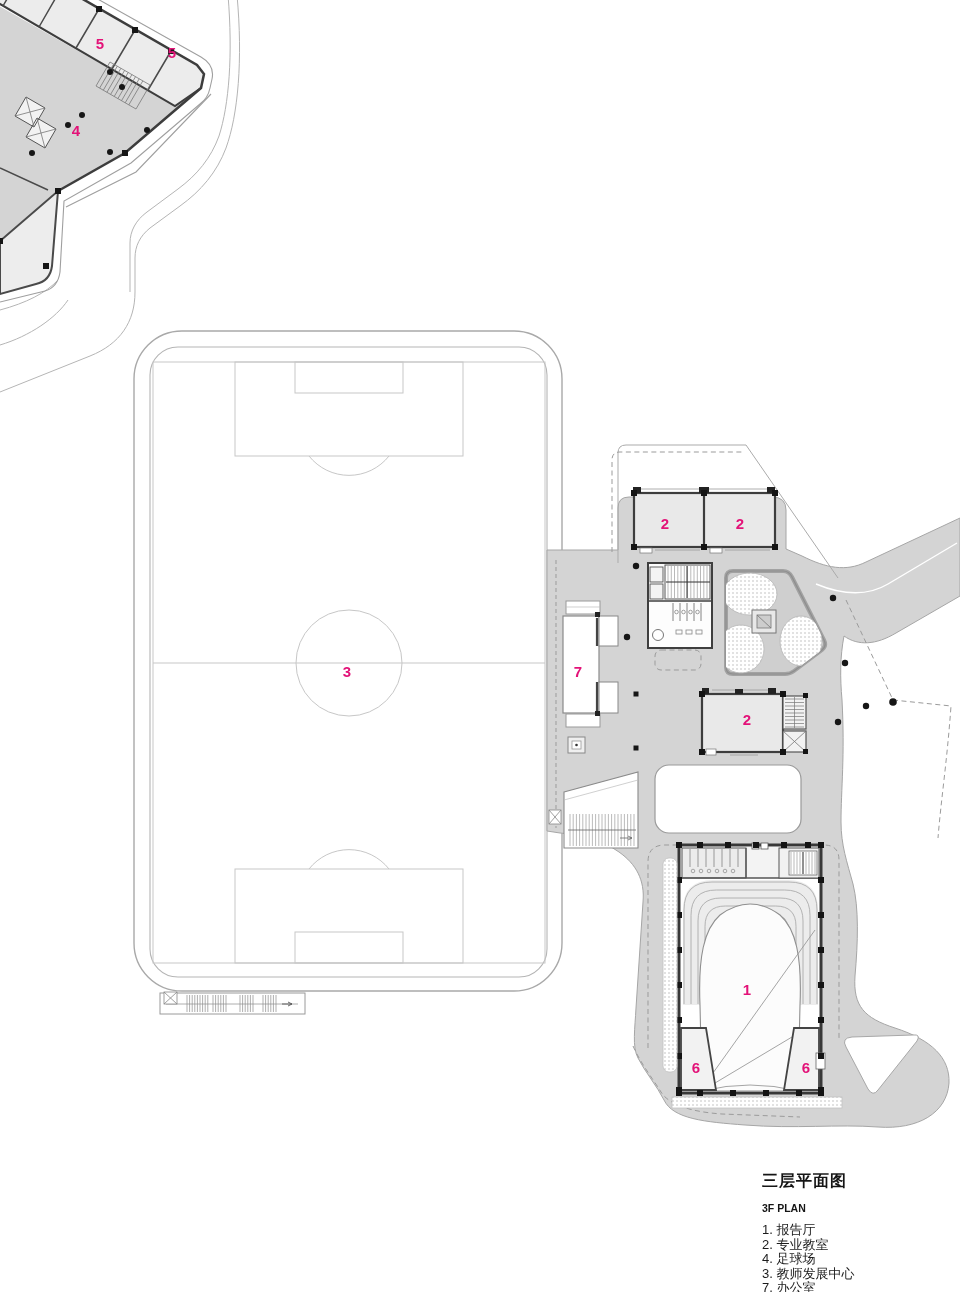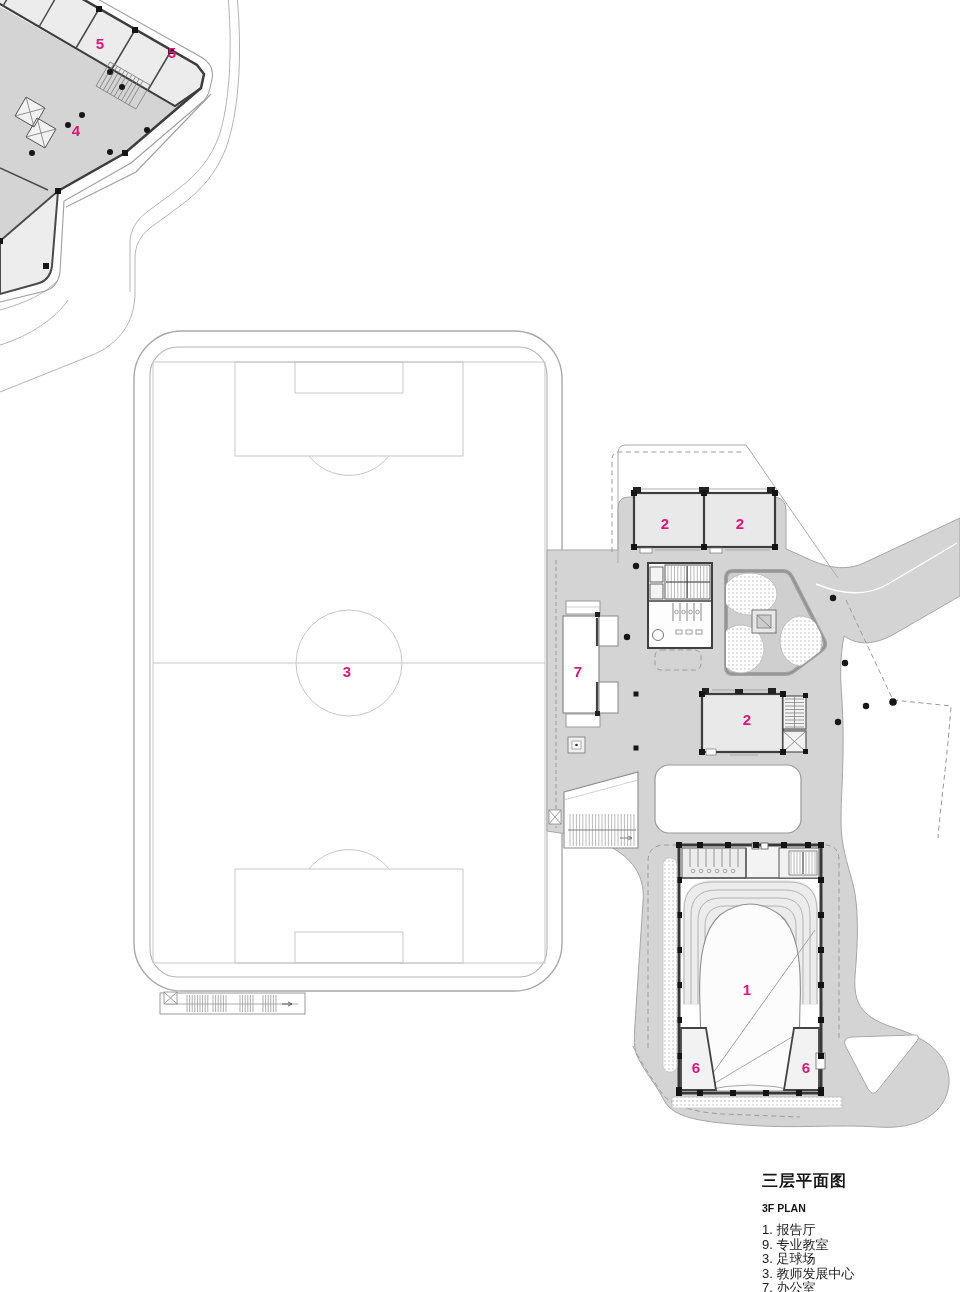--- a/index.html
+++ b/index.html
@@ -292,21 +292,21 @@
     <text class="rlabel" x="696" y="1073">6</text>
     <text class="rlabel" x="806" y="1073">6</text>
   </g>
 </svg>
 
   <div class="legend">
     <div class="legend-title">三层平面图</div>
     <div class="legend-sub">3F PLAN</div>
     <div class="legend-list">
       <div class="legend-item">1. 报告厅</div>
-      <div class="legend-item">9. 专业教室</div>
-      <div class="legend-item">3. 足球场</div>
+      <div class="legend-item">2. 专业教室</div>
+      <div class="legend-item">4. 足球场</div>
       <div class="legend-item">3. 教师发展中心</div>
       <div class="legend-item">7. 办公室</div>
       <div class="legend-item">6. 设备用房</div>
 
     </div>
   </div>
 </div>
 
 </body></html>

